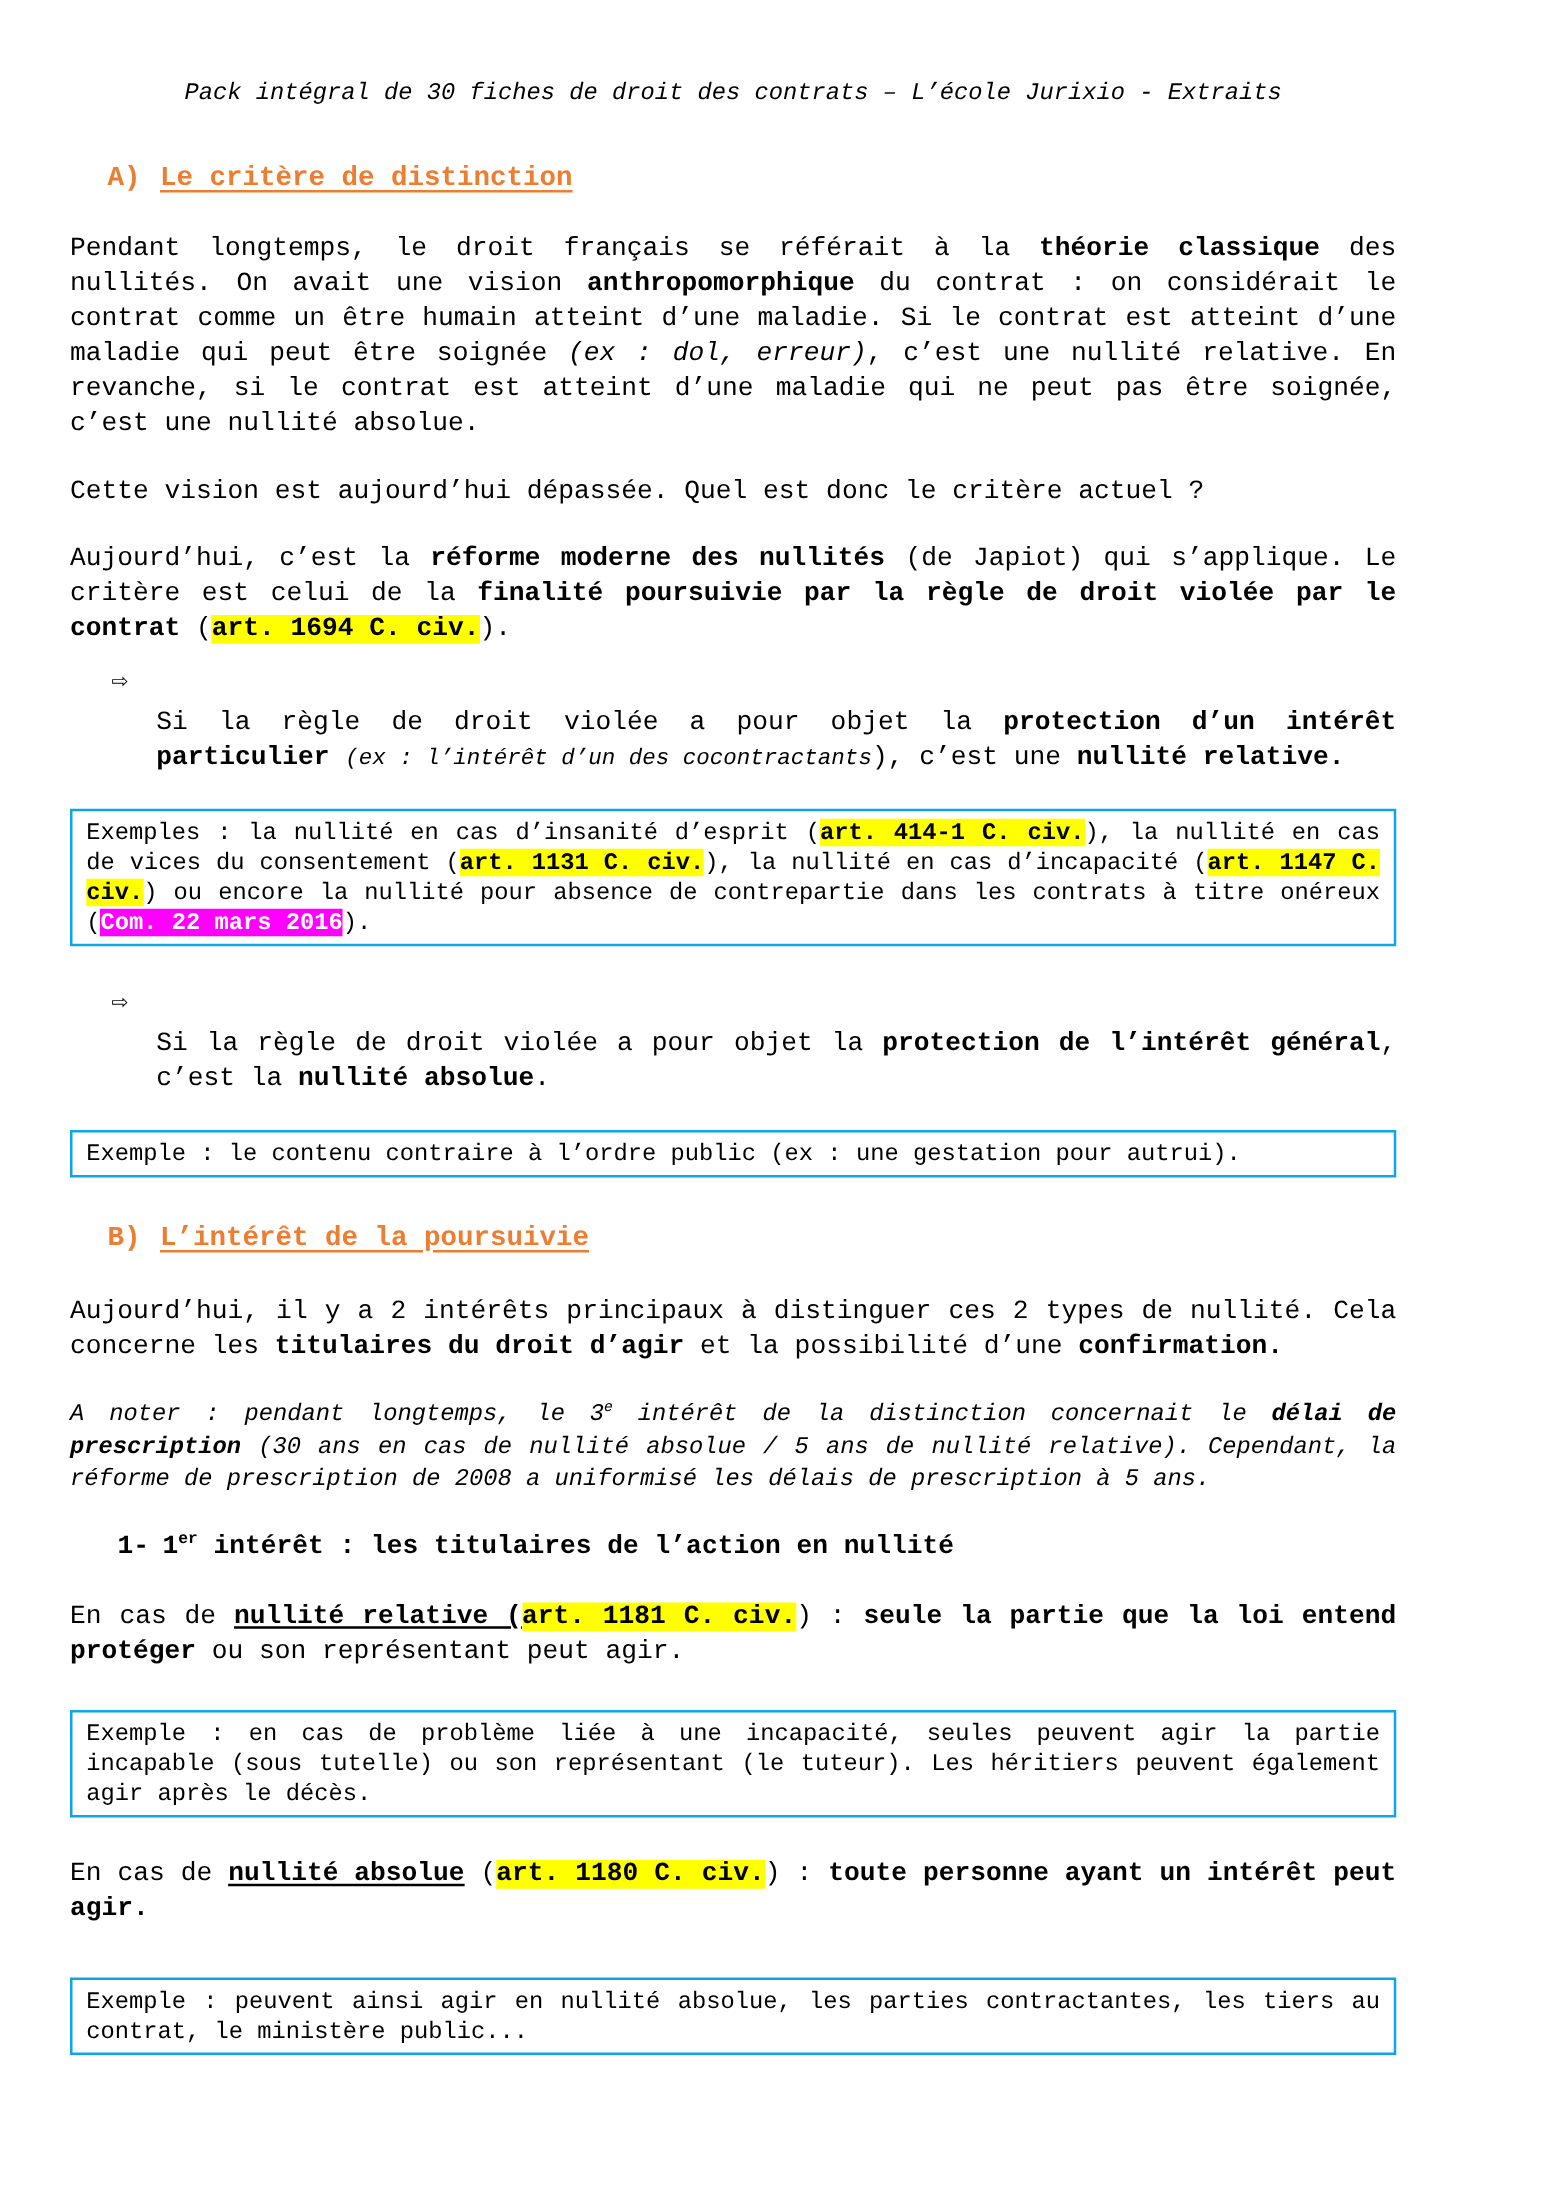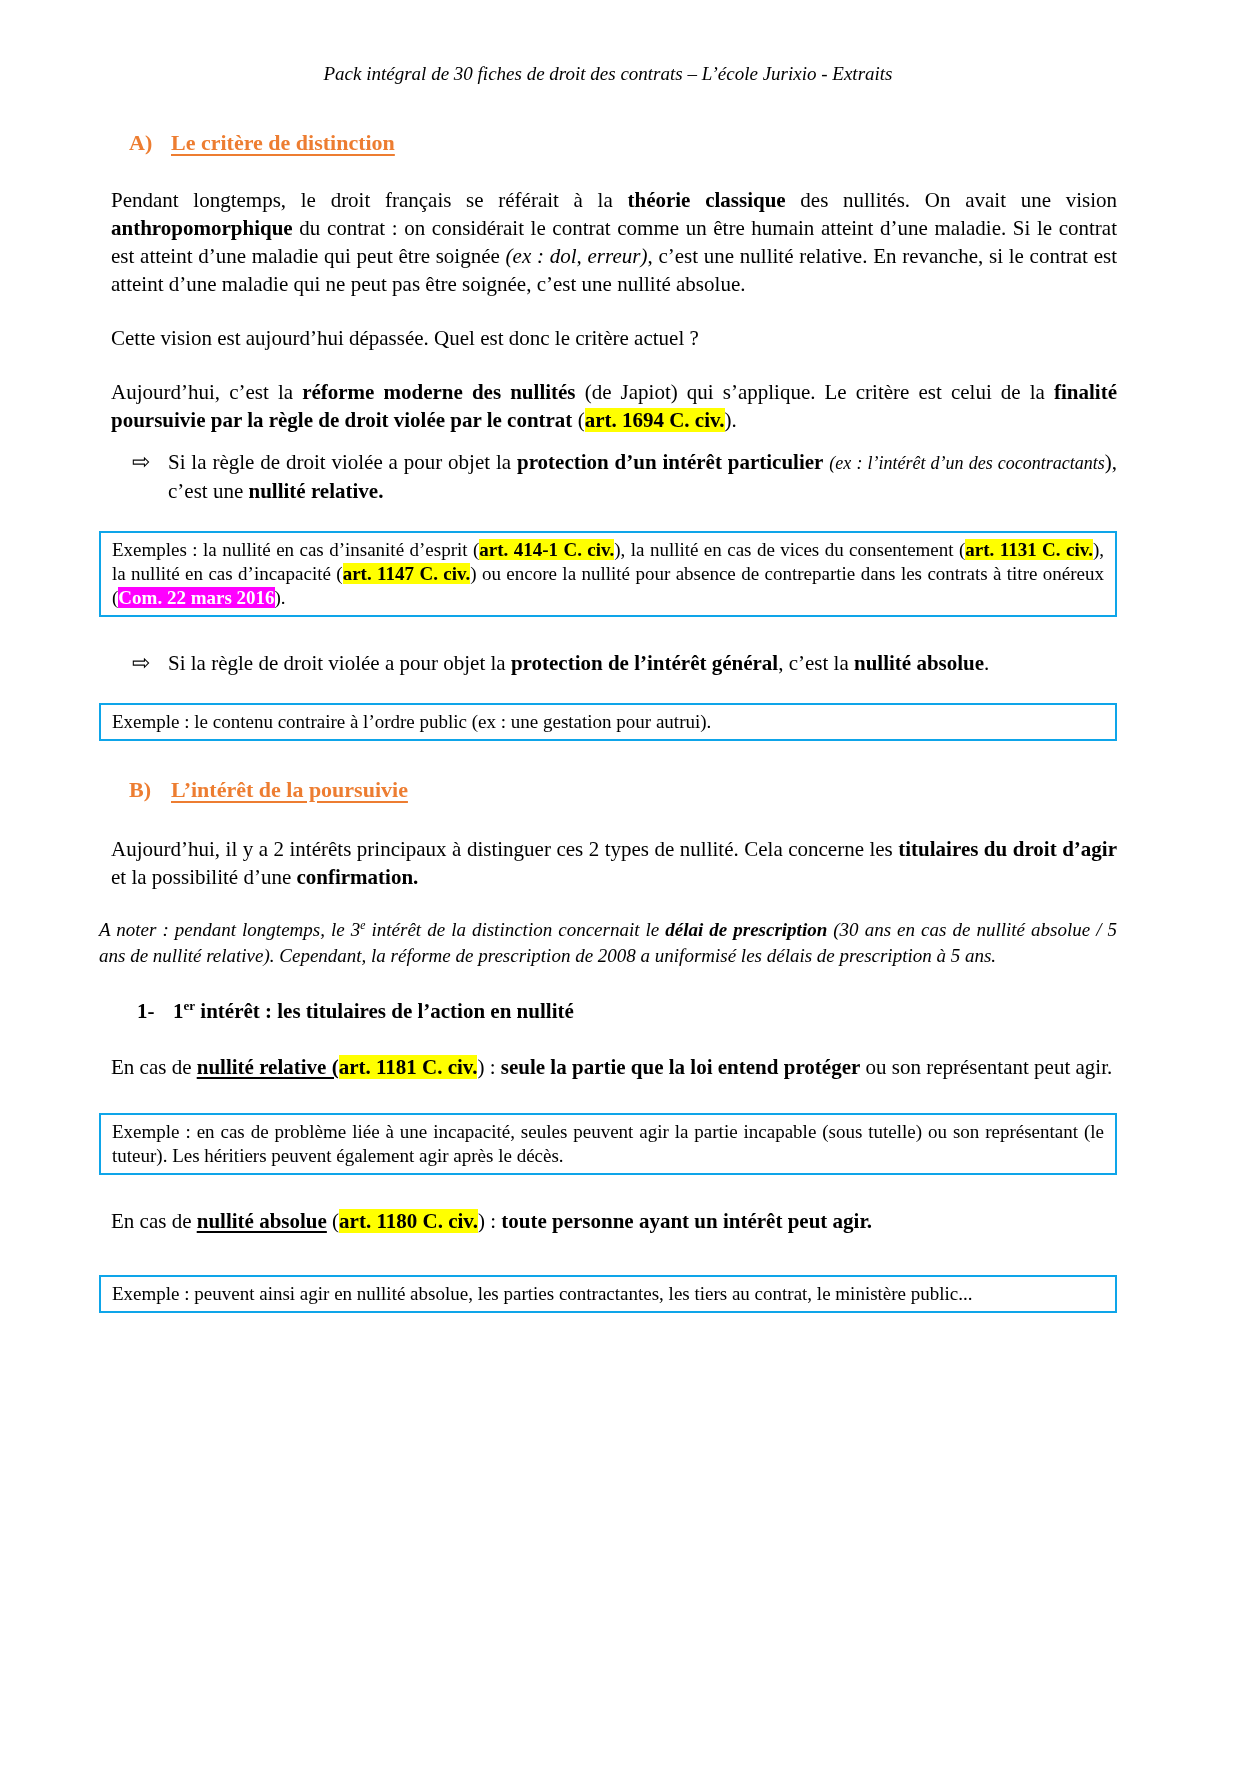--- a/index.html
+++ b/index.html
@@ -7,22 +7,22 @@
     --highlight-yellow:#FFFF00;
     --highlight-magenta:#FF00FF;
   }
   *{box-sizing:border-box;}
   html,body{margin:0;padding:0;background:#ffffff;}
   .page{
     width:1244px;
     height:1766px;
     margin:0 auto;
     background:#ffffff;
-    padding:62px 127px 40px 99px;
-    font-family:Liberation Serif, serif;
+    padding:62px 127px 40px 56px;
+    font-family:Liberation Mono, monospace;
     color:#000;
     font-size:21px;
     line-height:28px;
     overflow:hidden;
   }
   .doc-header{
     text-align:center;
     font-style:italic;
     font-size:19px;
     line-height:24px;
@@ -32,34 +32,34 @@
     display:flex;
     margin:0 0 30px 30px;
     color:var(--accent-orange);
     font-weight:bold;
     font-size:22px;
     line-height:26px;
   }
   .section-heading .sec-label{flex:none;width:42px;}
   .section-heading .sec-title{text-decoration:underline;text-underline-offset:4px;}
   .section-heading.b-head{margin-top:36px;margin-bottom:32px;}
-  p.body-para{margin:0 0 26px 12px;text-align:justify;}
+  p.body-para{margin:0 0 26px 0;text-align:justify;}
   .b{font-weight:bold;}
   .i{font-style:italic;}
   .u{text-decoration:underline;text-underline-offset:3px;}
   .hl-y{background:var(--highlight-yellow);}
   .hl-m{background:var(--highlight-magenta);color:#ffffff;}
   .small-i{font-style:italic;font-size:18px;}
   .bullet{
     display:flex;
     margin:0 0 26px 0;
     padding-left:33px;
   }
   .bullet .arrow{flex:none;width:36px;font-size:22px;}
-  .bullet .bullet-text{text-align:justify;}
+  .bullet .bullet-text{text-align:justify;margin-top:33px;}
   .example-box{
     border:2px solid #0ea5e9;
     padding:5px 11px;
     font-size:19px;
     line-height:24px;
     margin:0 0 28px 0;
     text-align:justify;
   }
   .note-para{
     margin:0 0 28px 0;

